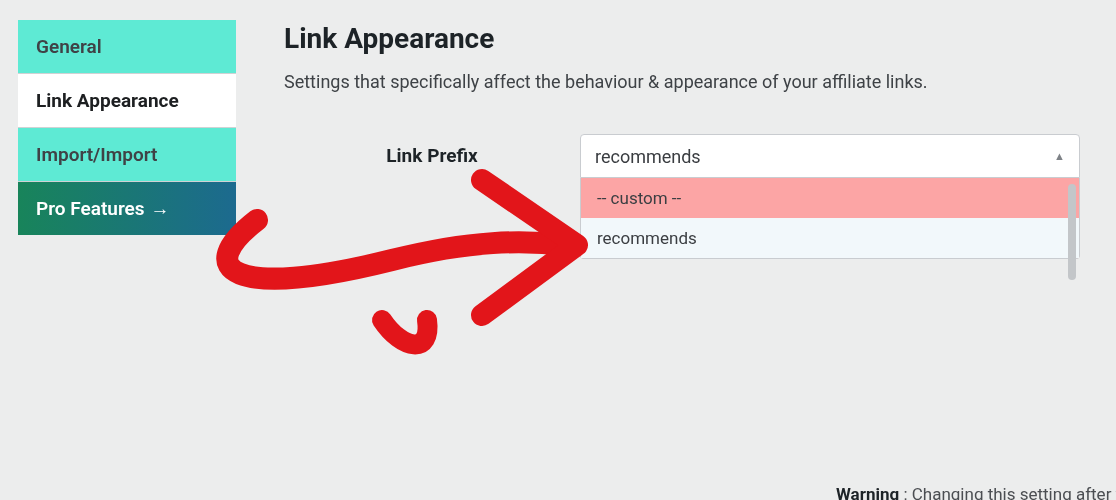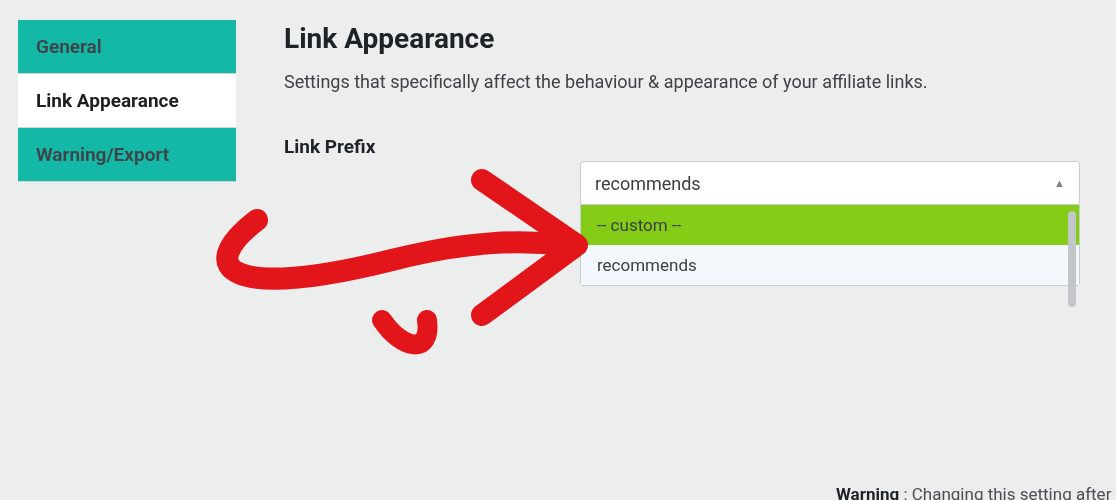--- a/index.html
+++ b/index.html
@@ -19,21 +19,21 @@
     .sidebar {
       width: 254px;
       padding: 20px 18px 0 18px;
       flex-shrink: 0;
     }
     .side-item {
       padding: 15px 18px;
       font-size: 19px;
       font-weight: 600;
       color: #3f4246;
-      background: #14b8a6;
+      background: #5eead4;
       border-bottom: 1px solid #d0d2d4;
       cursor: pointer;
     }
     .side-item.active {
       background: #ffffff;
       color: #1d1f21;
       font-weight: 700;
       border-bottom: 1px solid #d0d2d4;
     }
     .side-item.pro {
@@ -52,37 +52,37 @@
     }
     .page-title {
       font-size: 28px;
       font-weight: 700;
       color: #1d2327;
       margin-bottom: 16px;
     }
     .page-desc {
       font-size: 18px;
       color: #3e4246;
-      margin-bottom: 33px;
+      margin-bottom: 42px;
     }
     .setting-row {
       display: flex;
       align-items: flex-start;
     }
     .setting-label {
       width: 296px;
       font-size: 19px;
       font-weight: 700;
       color: #1d2327;
       padding-top: 10px;
+      text-align: center;
     }
     .select-wrap {
       flex: 1;
       position: relative;
-      margin-top: 36px;
     }
     .selectbox {
       width: 500px;
       height: 44px;
       background: #fff;
       border: 1px solid #c9ccd0;
       border-radius: 4px 4px 0 0;
       display: flex;
       align-items: center;
       justify-content: space-between;
@@ -90,21 +90,21 @@
       font-size: 18px;
       color: #3a3d41;
       cursor: pointer;
     }
     .tri {
       font-size: 11px;
       color: #7e8287;
     }
     .dropdown {
       width: 500px;
-      background: #84cc16;
+      background: #fca5a5;
       border: 1px solid #c9ccd0;
       border-top: none;
       border-radius: 0 0 4px 4px;
       position: relative;
     }
     .opt {
       padding: 10px 16px;
       font-size: 17px;
       color: #3b3e42;
       cursor: pointer;
@@ -141,21 +141,24 @@
 
 <div class="container">
   <div class="sidebar">
     <div class="side-item">
       <span>General</span>
     </div>
     <div class="side-item active">
       <span>Link Appearance</span>
     </div>
     <div class="side-item">
-      <span>Warning/Export</span>
+      <span>Import/Import</span>
+    </div>
+    <div class="side-item pro">
+      <span>Pro Features</span><span class="pro-arrow">→</span>
     </div>
   </div>
 
   <div class="main">
     <h1 class="page-title">Link Appearance</h1>
     <p class="page-desc">Settings that specifically affect the behaviour &amp; appearance of your affiliate links.</p>
 
     <div class="setting-row">
       <div class="setting-label">Link Prefix</div>
       <div class="select-wrap">

